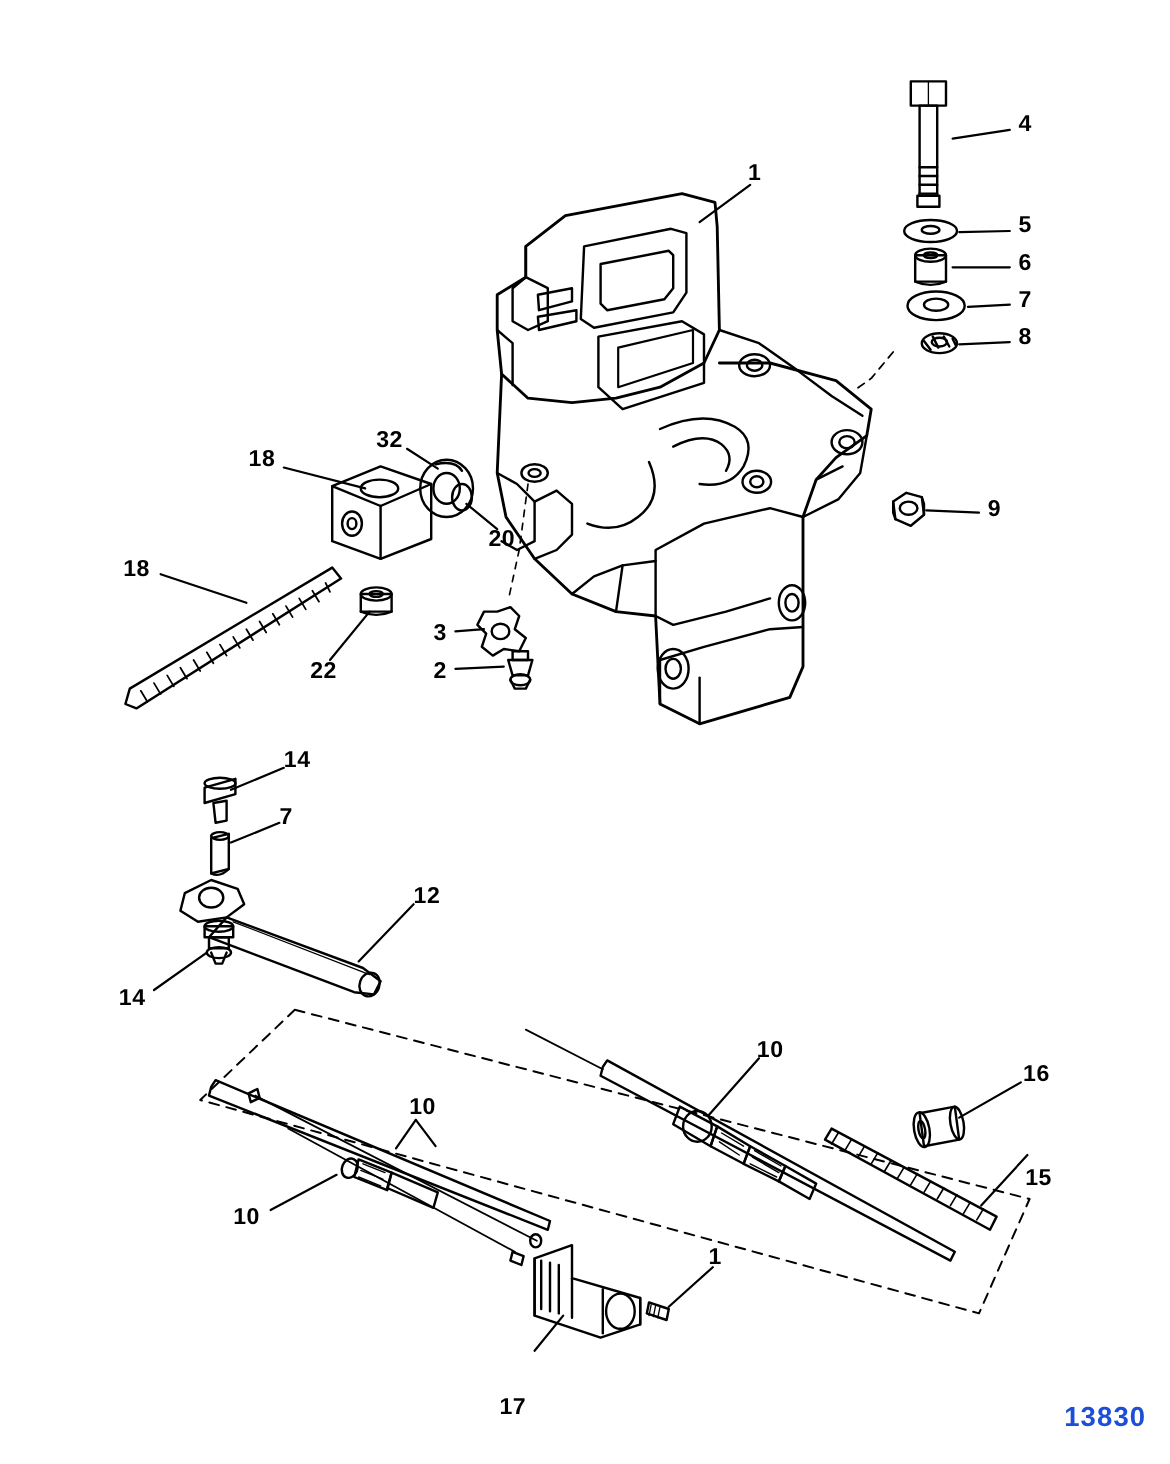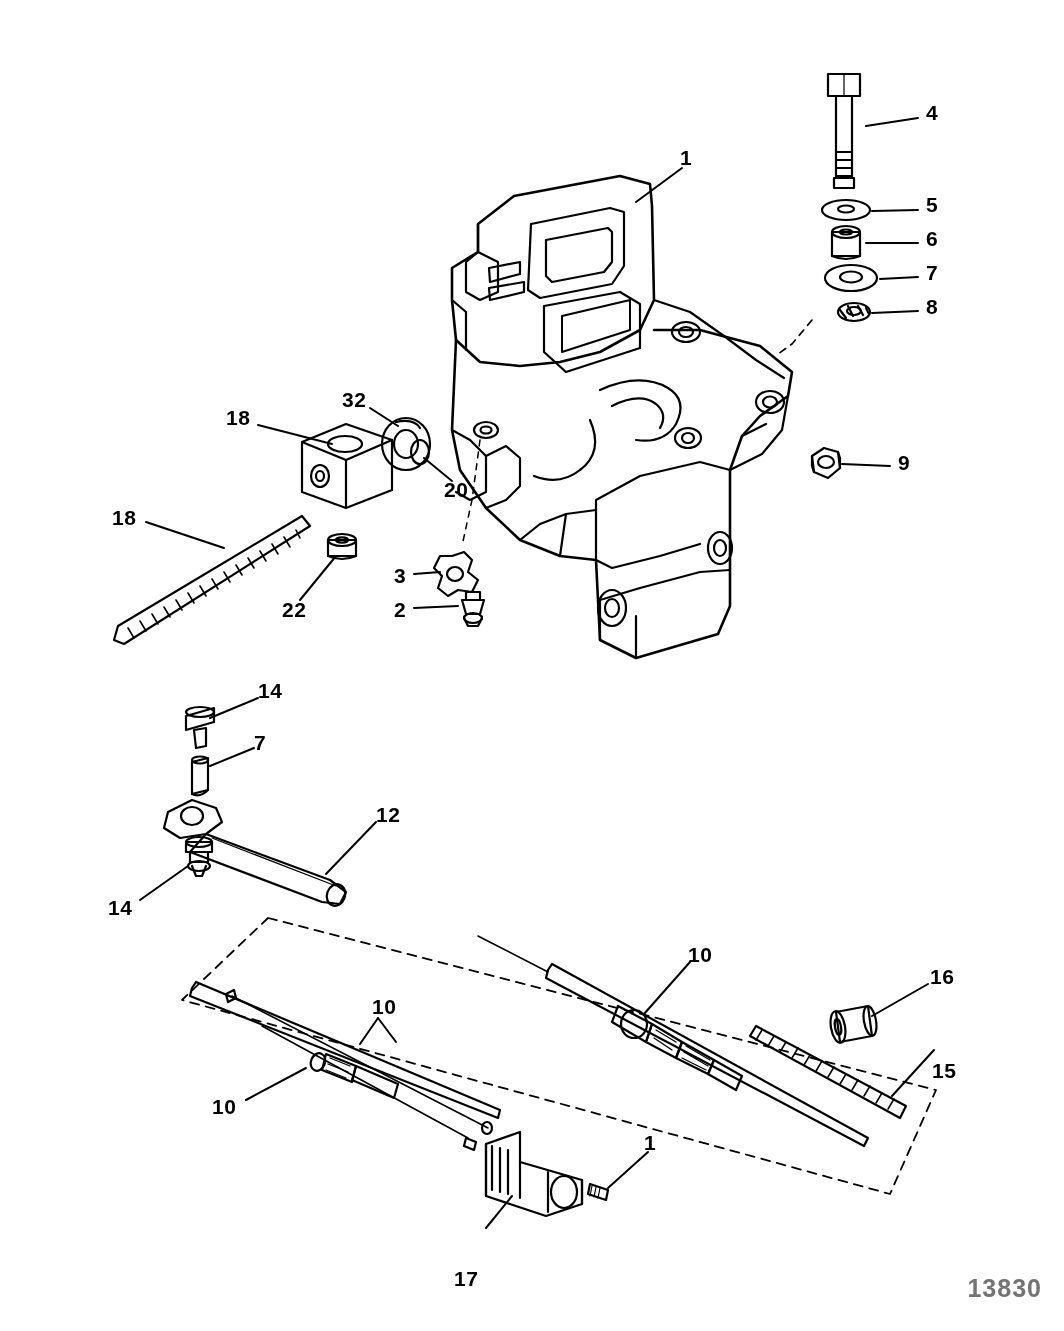--- a/index.html
+++ b/index.html
@@ -34,21 +34,21 @@
     white-space: nowrap;
   }
   .drawing-id {
     position: absolute;
     right: 22px;
     bottom: 28px;
     font-family: "Liberation Sans", sans-serif;
     font-size: 25px;
     font-weight: bold;
     letter-spacing: 1px;
-    color: #737373;
+    color: #1d4ed8;
   }
 </style>
 </head>
 <body>
 
 <div id="sheet">
 
   <svg class="svg-layer" viewBox="0 0 1064 1331" xmlns="http://www.w3.org/2000/svg">
     <g fill="none" stroke="#000000" stroke-width="2.2" stroke-linejoin="round" stroke-linecap="round">
 

